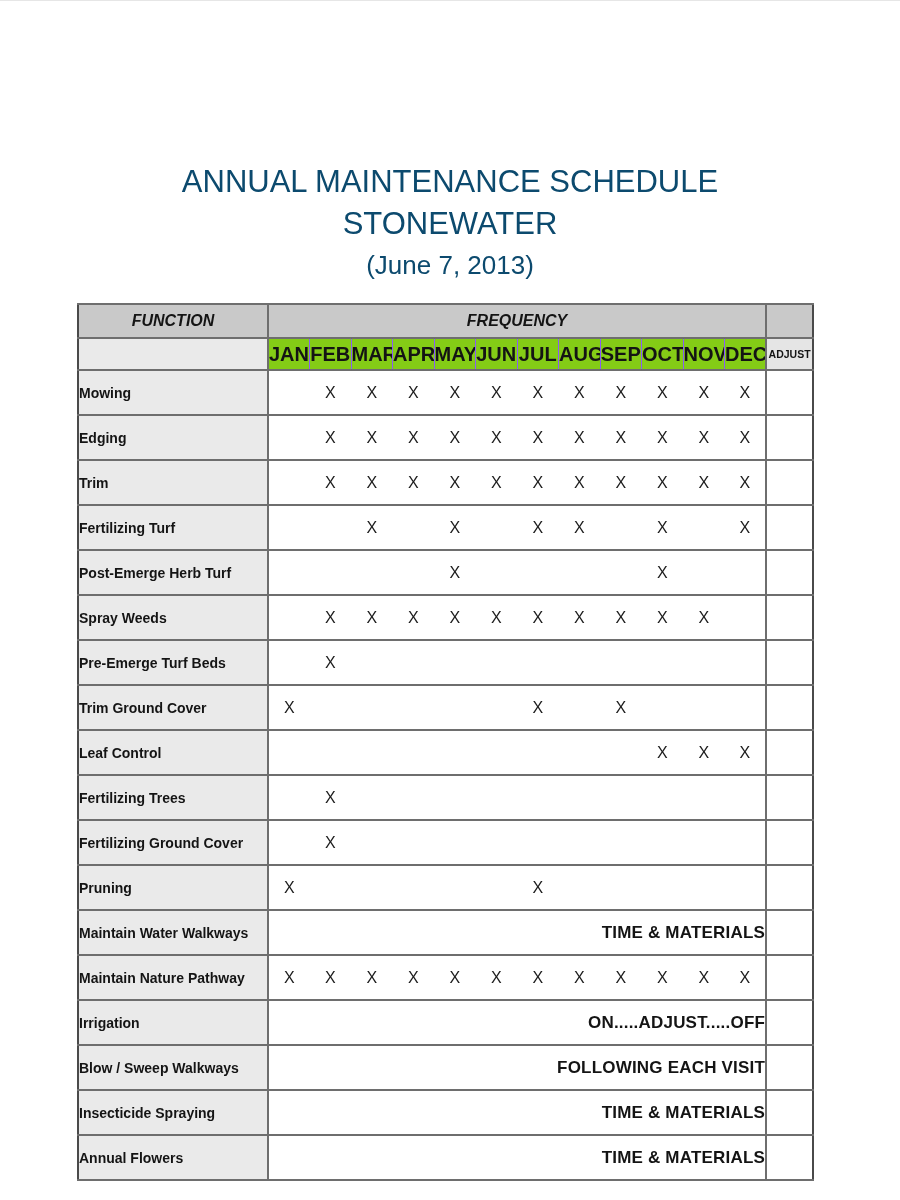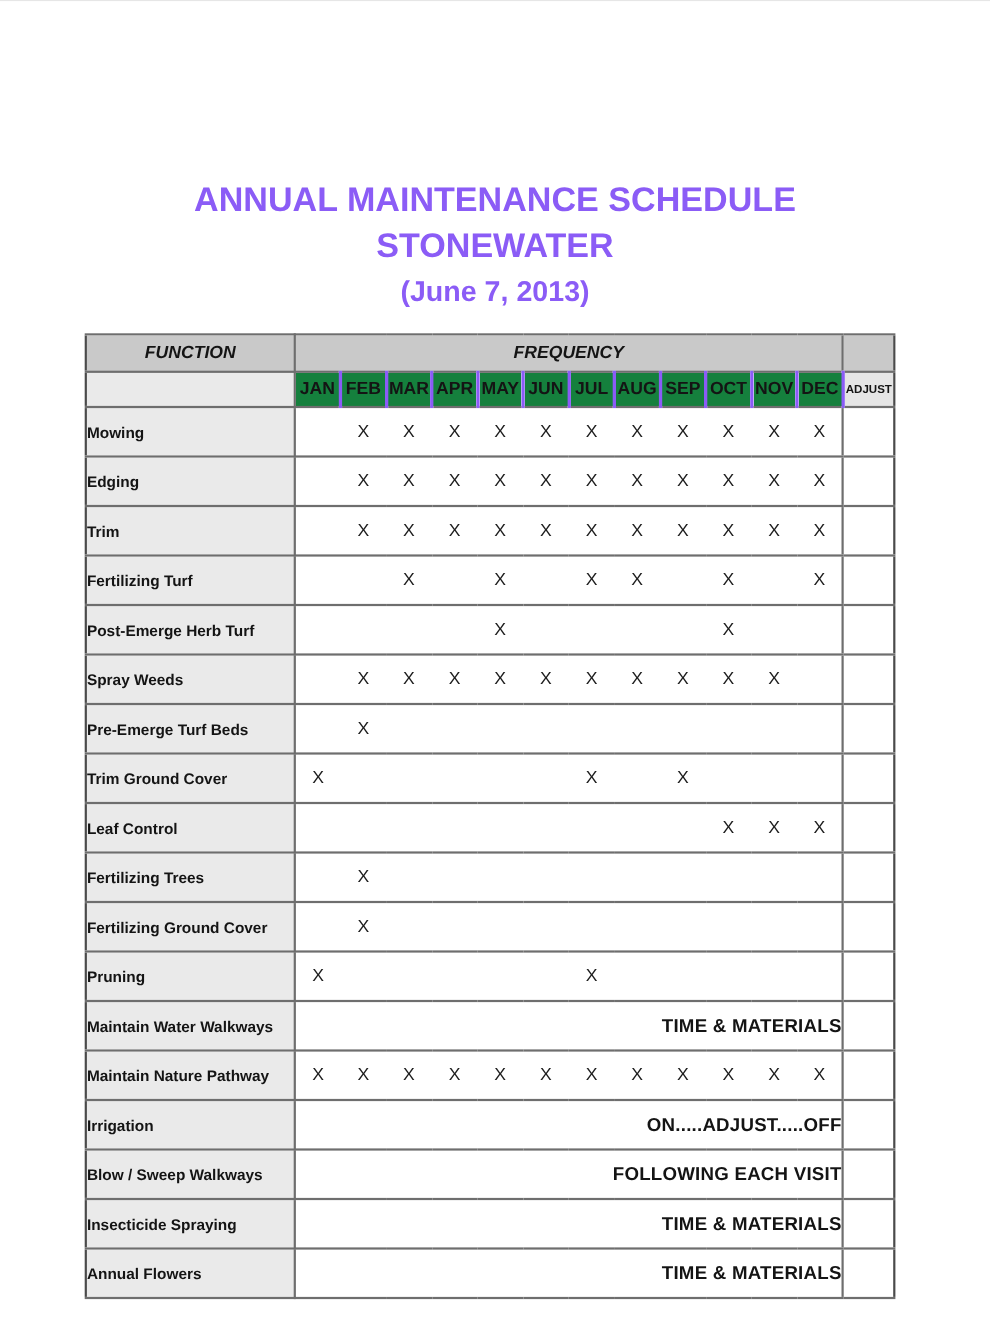--- a/index.html
+++ b/index.html
@@ -17,22 +17,22 @@
   .title-block {
     position: absolute;
     top: 160px;
     left: 0;
     width: 100%;
     text-align: center;
   }
   .title-line {
     font-size: 31px;
     line-height: 42px;
-    font-weight: 700;
-    color: #8b5cf6;
+    font-weight: 400;
+    color: #0c4a6e;
   }
   .title-line.small {
     font-size: 26px;
     line-height: 40px;
   }
   table.sched {
     position: absolute;
     left: 77px;
     top: 302px;
     width: 735px;
@@ -53,26 +53,26 @@
     font-weight: bold;
     font-style: italic;
     font-size: 16px;
     text-align: center;
   }
   .fn-h, .fn-sub, .fn-cell { border-right: 2px solid #6e6e6e; }
   .corner-h, .total-h, .total-cell { border-left: 2px solid #6e6e6e; }
   tr.hrow2 { height: 32px; }
   .fn-sub { background: #eaeaea; }
   .month-h {
-    background: #15803d;
-    font-weight: bold;
-    font-size: 16px;
+    background: #84cc16;
+    font-weight: bold;
+    font-size: 20px;
     text-align: center;
     border-left: 1px solid #c2c2c2;
-    border-right: 3px solid #8b5cf6;
+    border-right: 1px solid #8b5cf6;
   }
   .total-h {
     background: #e5e5e5;
     font-weight: bold;
     font-size: 10.5px;
     text-align: center;
   }
   tbody tr { height: 45px; }
   .fn-cell {
     background: #eaeaea;

